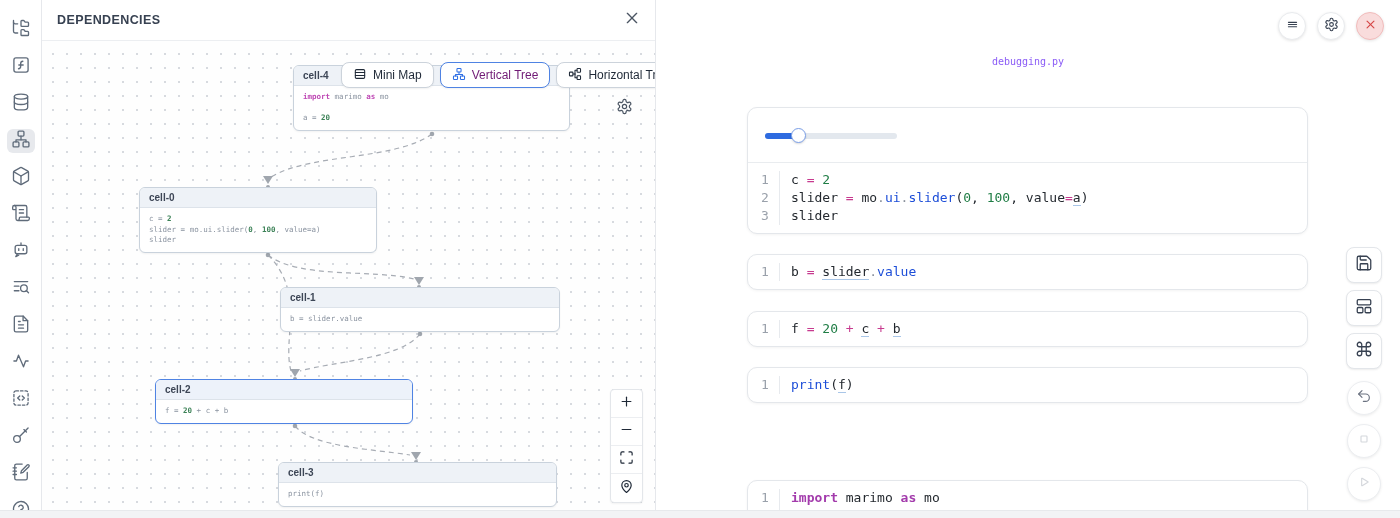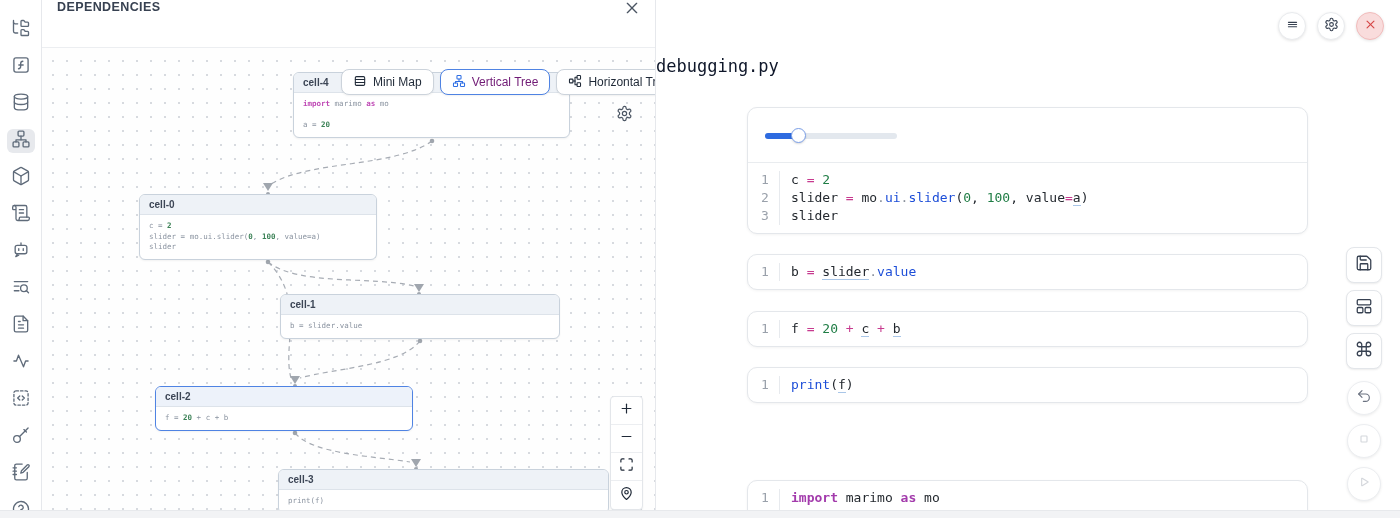--- a/index.html
+++ b/index.html
@@ -7,21 +7,21 @@
   .app{position:relative;width:1400px;height:518px;display:flex}
 
   
   .iconbar{width:42px;flex:none;border-right:1px solid #e6e8ec;background:#fff;display:flex;flex-direction:column;align-items:center;padding-top:18px;gap:13px}
   .rail-item{width:28px;height:28px;display:flex;align-items:center;justify-content:center;border-radius:6px;cursor:pointer}
   .rail-item.active{background:#e7e9ed}
   .rail-item svg{width:20px;height:20px;stroke:#5f6b7a;fill:none;stroke-width:1.6;stroke-linecap:round;stroke-linejoin:round}
 
   
   .panel{width:614px;flex:none;border-right:1px solid #e6e8ec;display:flex;flex-direction:column;background:#fff}
-  .panel-header{height:48px;flex:none;display:flex;align-items:flex-start;justify-content:space-between;padding:0 15px;border-bottom:1px solid #eceef1}
+  .panel-header{height:41px;flex:none;display:flex;align-items:center;justify-content:space-between;padding:0 15px;border-bottom:1px solid #eceef1}
   .panel-title{font-size:12.5px;font-weight:700;color:#374151;letter-spacing:.4px}
   .panel-close svg{width:16px;height:16px;stroke:#4b5563;stroke-width:2;fill:none;stroke-linecap:round;cursor:pointer}
   .canvas{position:relative;flex:1;background-color:#fefefe;background-image:radial-gradient(#d7dadf 1px,transparent 1.2px);background-size:14px 14px;background-position:4px 6px;overflow:hidden}
   .edges{position:absolute;inset:0;pointer-events:none}
 
   .gnode{position:absolute;background:#fff;border:1px solid #c9d2dc;border-radius:6px;box-shadow:0 1px 2px rgba(0,0,0,.05);overflow:hidden;cursor:pointer}
   .gnode.selected{border:1.5px solid #4f83e3}
   .gnode-head{background:#eef2f7;border-bottom:1px solid #dde3ea;padding:4px 9px;font-size:10px;font-weight:700;color:#3d4656}
   .gnode.selected .gnode-head{background:#edf2fa}
   .gnode-body{padding:6px 9px;font-family:"DejaVu Sans Mono",monospace;font-size:7.5px}
@@ -35,21 +35,21 @@
   .graph-gear{position:absolute;left:574px;top:57px;cursor:pointer}
   .graph-gear svg{width:17px;height:17px;stroke:#4b5563;fill:none;stroke-width:1.7;stroke-linecap:round;stroke-linejoin:round}
 
   .zoomctl{position:absolute;left:568px;top:348px;width:33px;background:#fff;border:1px solid #e3e6ea;border-radius:4px;box-shadow:0 1px 2px rgba(0,0,0,.05);display:flex;flex-direction:column}
   .zoombtn{height:28px;display:flex;align-items:center;justify-content:center;border-bottom:1px solid #eceef1;cursor:pointer}
   .zoombtn:last-child{border-bottom:none}
   .zoombtn svg{width:15px;height:15px;stroke:#1f2937;fill:none;stroke-width:1.9;stroke-linecap:round;stroke-linejoin:round}
 
   
   .main{position:relative;flex:1;background:#fff}
-  .nb-title{position:absolute;top:56px;left:0;width:744px;text-align:left;font-family:"DejaVu Sans Mono",monospace;font-size:17px;color:#0f172a}
+  .nb-title{position:absolute;top:56px;left:0;width:744px;text-align:center;font-family:"DejaVu Sans Mono",monospace;font-size:10px;color:#8b5cf6}
   .circ{position:absolute;width:28px;height:28px;border-radius:50%;background:#fff;border:1px solid #e9ebee;box-shadow:0 1px 3px rgba(0,0,0,.10);display:flex;align-items:center;justify-content:center;cursor:pointer}
   .circ svg{width:15px;height:15px;stroke:#374151;fill:none;stroke-width:1.8;stroke-linecap:round;stroke-linejoin:round}
   .circ.danger{background:#f9dcdc;border-color:#f2bcbc}
   .circ.danger svg{stroke:#d64545}
 
   .cell{position:absolute;left:91px;width:561px;background:#fff;border:1px solid #e4e7eb;border-radius:10px;box-shadow:0 1px 3px rgba(0,0,0,.05)}
   .slider-zone{height:55px;display:flex;align-items:center;padding:0 17px;border-bottom:1px solid #e9ecef}
   .slider{position:relative;width:132px;height:15px;cursor:pointer}
   .slider-track{position:absolute;top:5px;left:0;width:132px;height:6px;border-radius:3px;background:#e3e8ee}
   .slider-fill{position:absolute;top:5px;left:0;width:33px;height:6px;border-radius:3px;background:#2e6be0}
@@ -244,21 +244,21 @@
         <div class="gnode-body">
             <div class="code-row"><span class="code-text"><span class="tk-g">b = slider.value</span></span></div>
           </div>
       </div>
       <div class="gnode selected" style="left:113px;top:338px;width:258px">
         <div class="gnode-head">cell-2</div>
         <div class="gnode-body">
             <div class="code-row"><span class="code-text"><span class="tk-g">f = </span><span class="tk-gnum">20</span><span class="tk-g"> + c + b</span></span></div>
           </div>
       </div>
-      <div class="gnode" style="left:236px;top:421px;width:331px">
+      <div class="gnode" style="left:236px;top:421px;width:279px">
         <div class="gnode-head">cell-3</div>
         <div class="gnode-body">
             <div class="code-row"><span class="code-text"><span class="tk-g">print(f)</span></span></div>
           </div>
       </div>
 
       <div class="viewbar">
         <div class="viewbtn">
           <span><svg viewBox="0 0 24 24">
                 <rect x="4" y="4.5" width="16" height="15" rx="2"></rect>

